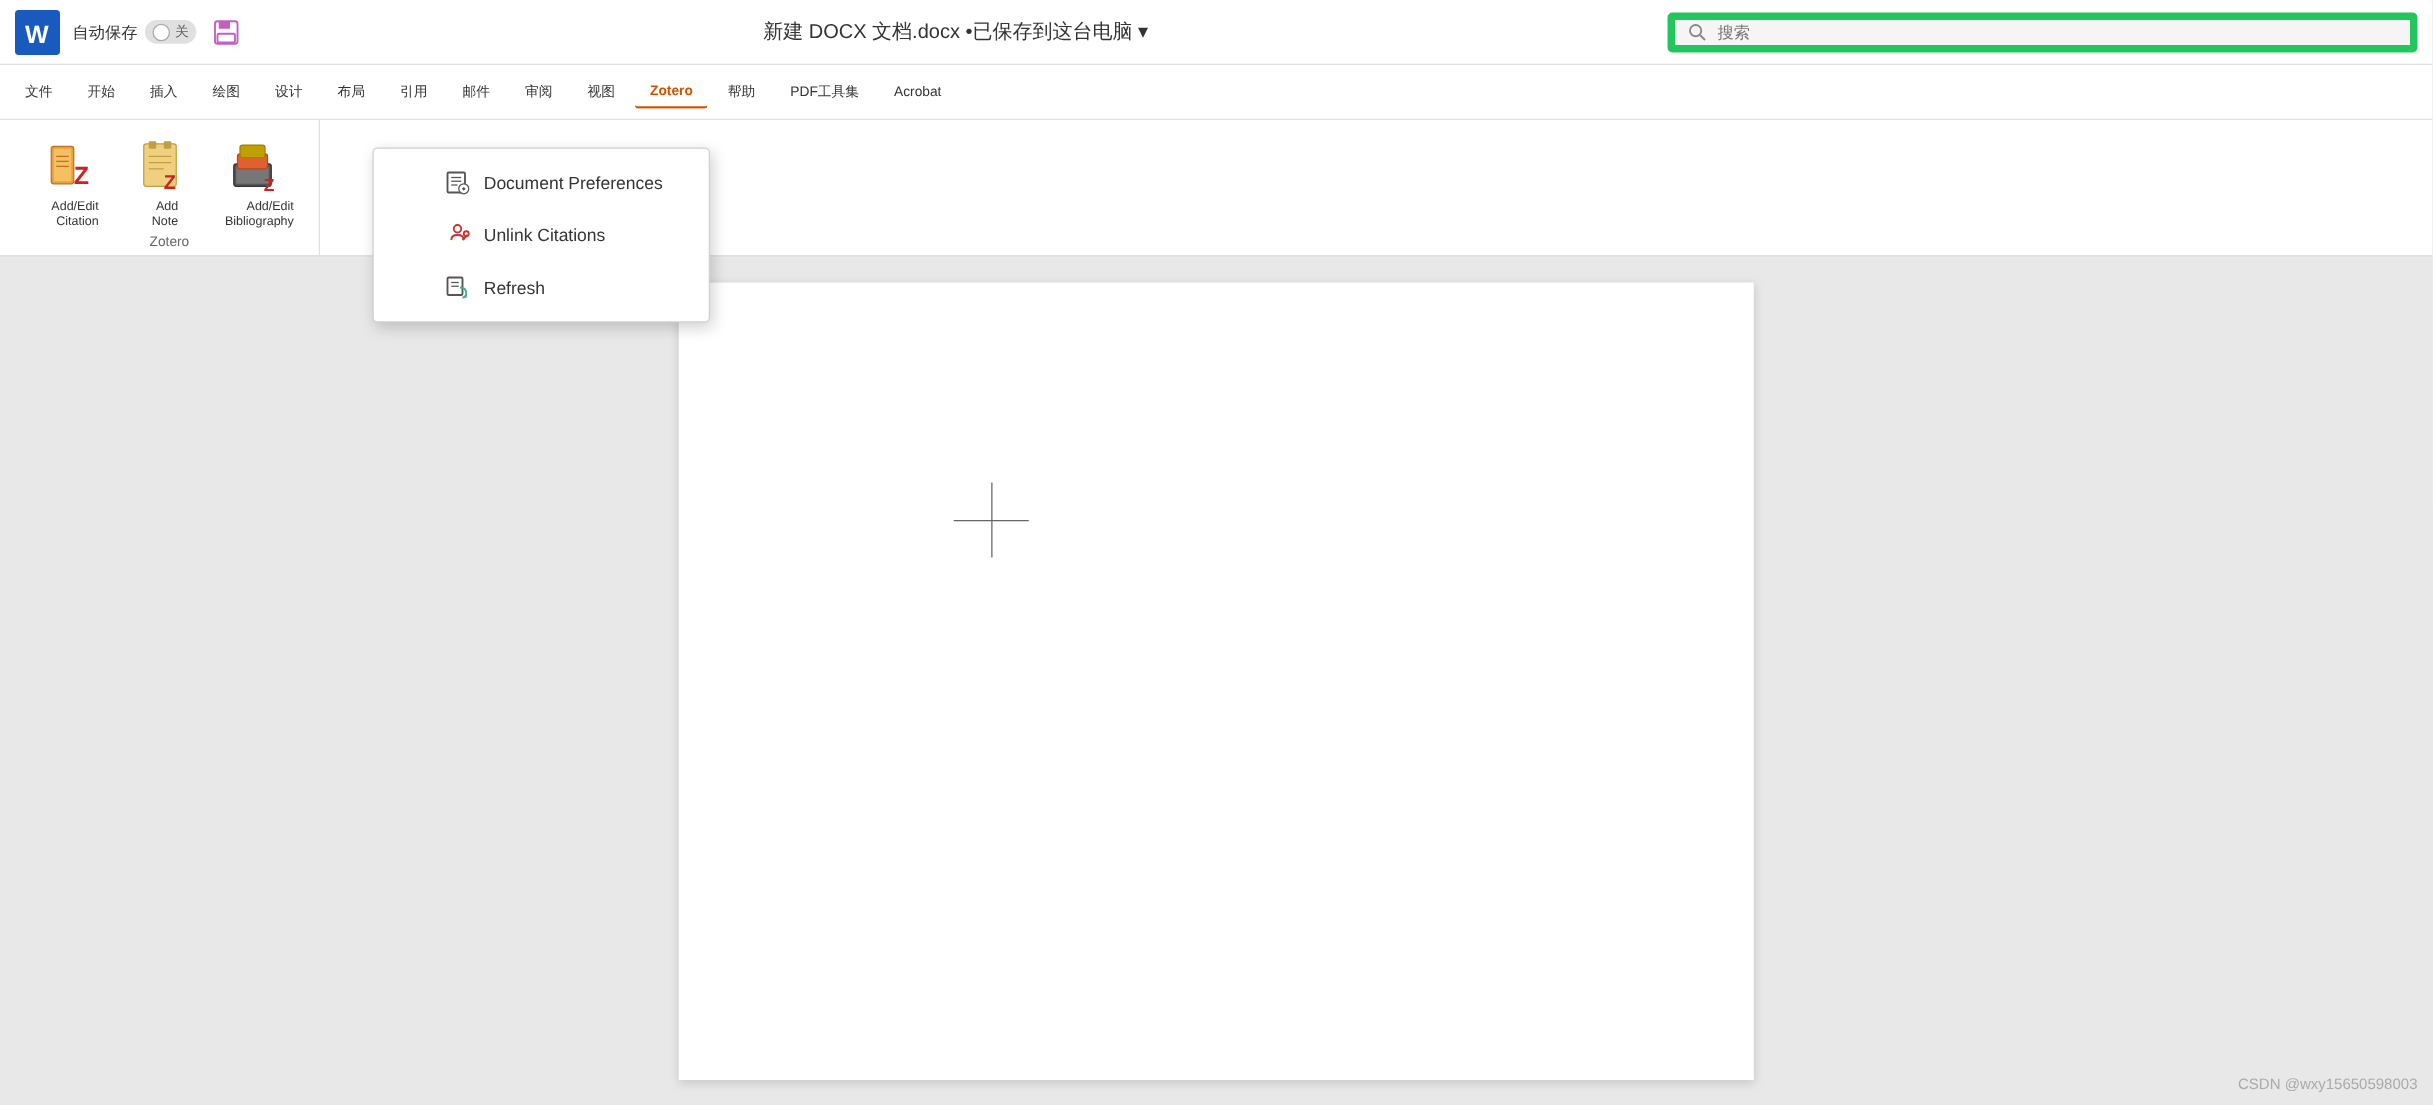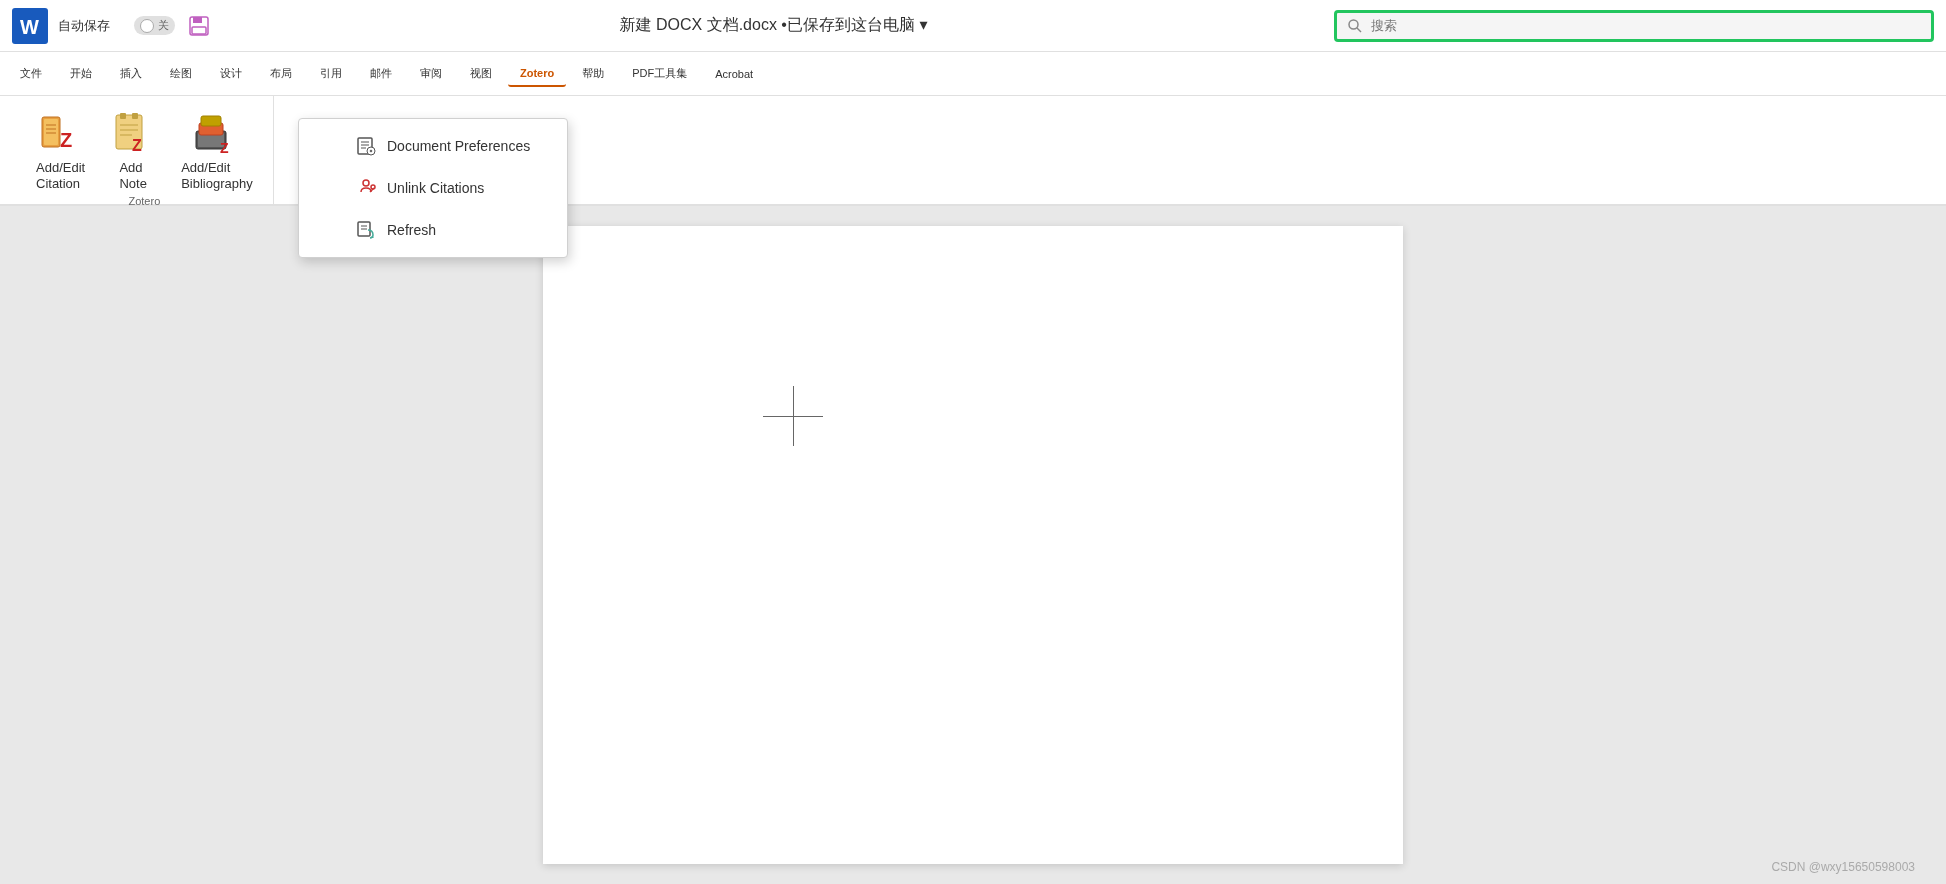--- a/index.html
+++ b/index.html
@@ -31,21 +31,21 @@
       align-items: center;
       justify-content: center;
       color: white;
       font-weight: bold;
       font-size: 22px;
       flex-shrink: 0;
     }
     .autosave-area {
       display: flex;
       align-items: center;
-      gap: 24px;
+      gap: 6px;
       font-size: 13px;
       color: #333;
     }
     .autosave-label { color: #333; font-size: 13px; }
     .toggle-switch {
       display: inline-flex;
       align-items: center;
       background: #e0e0e0;
       border-radius: 10px;
       padding: 2px 6px;
@@ -67,21 +67,21 @@
     .title-text {
       flex: 1;
       text-align: center;
       font-size: 16px;
       color: #333;
     }
     .search-bar {
       width: 600px;
       height: 32px;
       background: #f5f5f5;
-      border: 3px solid #22c55e;
+      border: 6px solid #22c55e;
       border-radius: 4px;
       display: flex;
       align-items: center;
       padding: 0 10px;
       gap: 8px;
       margin-left: auto;
     }
     .search-bar input {
       border: none;
       background: transparent;
@@ -157,23 +157,23 @@
     }
     .ribbon-btn-icon {
       width: 48px;
       height: 48px;
       display: flex;
       align-items: center;
       justify-content: center;
       font-size: 28px;
     }
     .ribbon-btn-label {
-      font-size: 13px;
+      font-size: 10px;
       color: #333;
-      text-align: left;
+      text-align: right;
       line-height: 1.2;
       margin-top: 2px;
     }
 
     
     .dropdown-menu {
       position: absolute;
       top: 118px;
       left: 298px;
       background: white;
@@ -243,21 +243,21 @@
       left: 30px;
       width: 1px;
       height: 60px;
       background: #666;
     }
 
     
     .watermark {
       position: fixed;
       bottom: 10px;
-      right: 31px;
+      right: 12px;
       font-size: 12px;
       color: #aaa;
     }
 
   </style>
 </head>
 <body>
 
 <div class="title-bar">
   <div class="word-logo">

